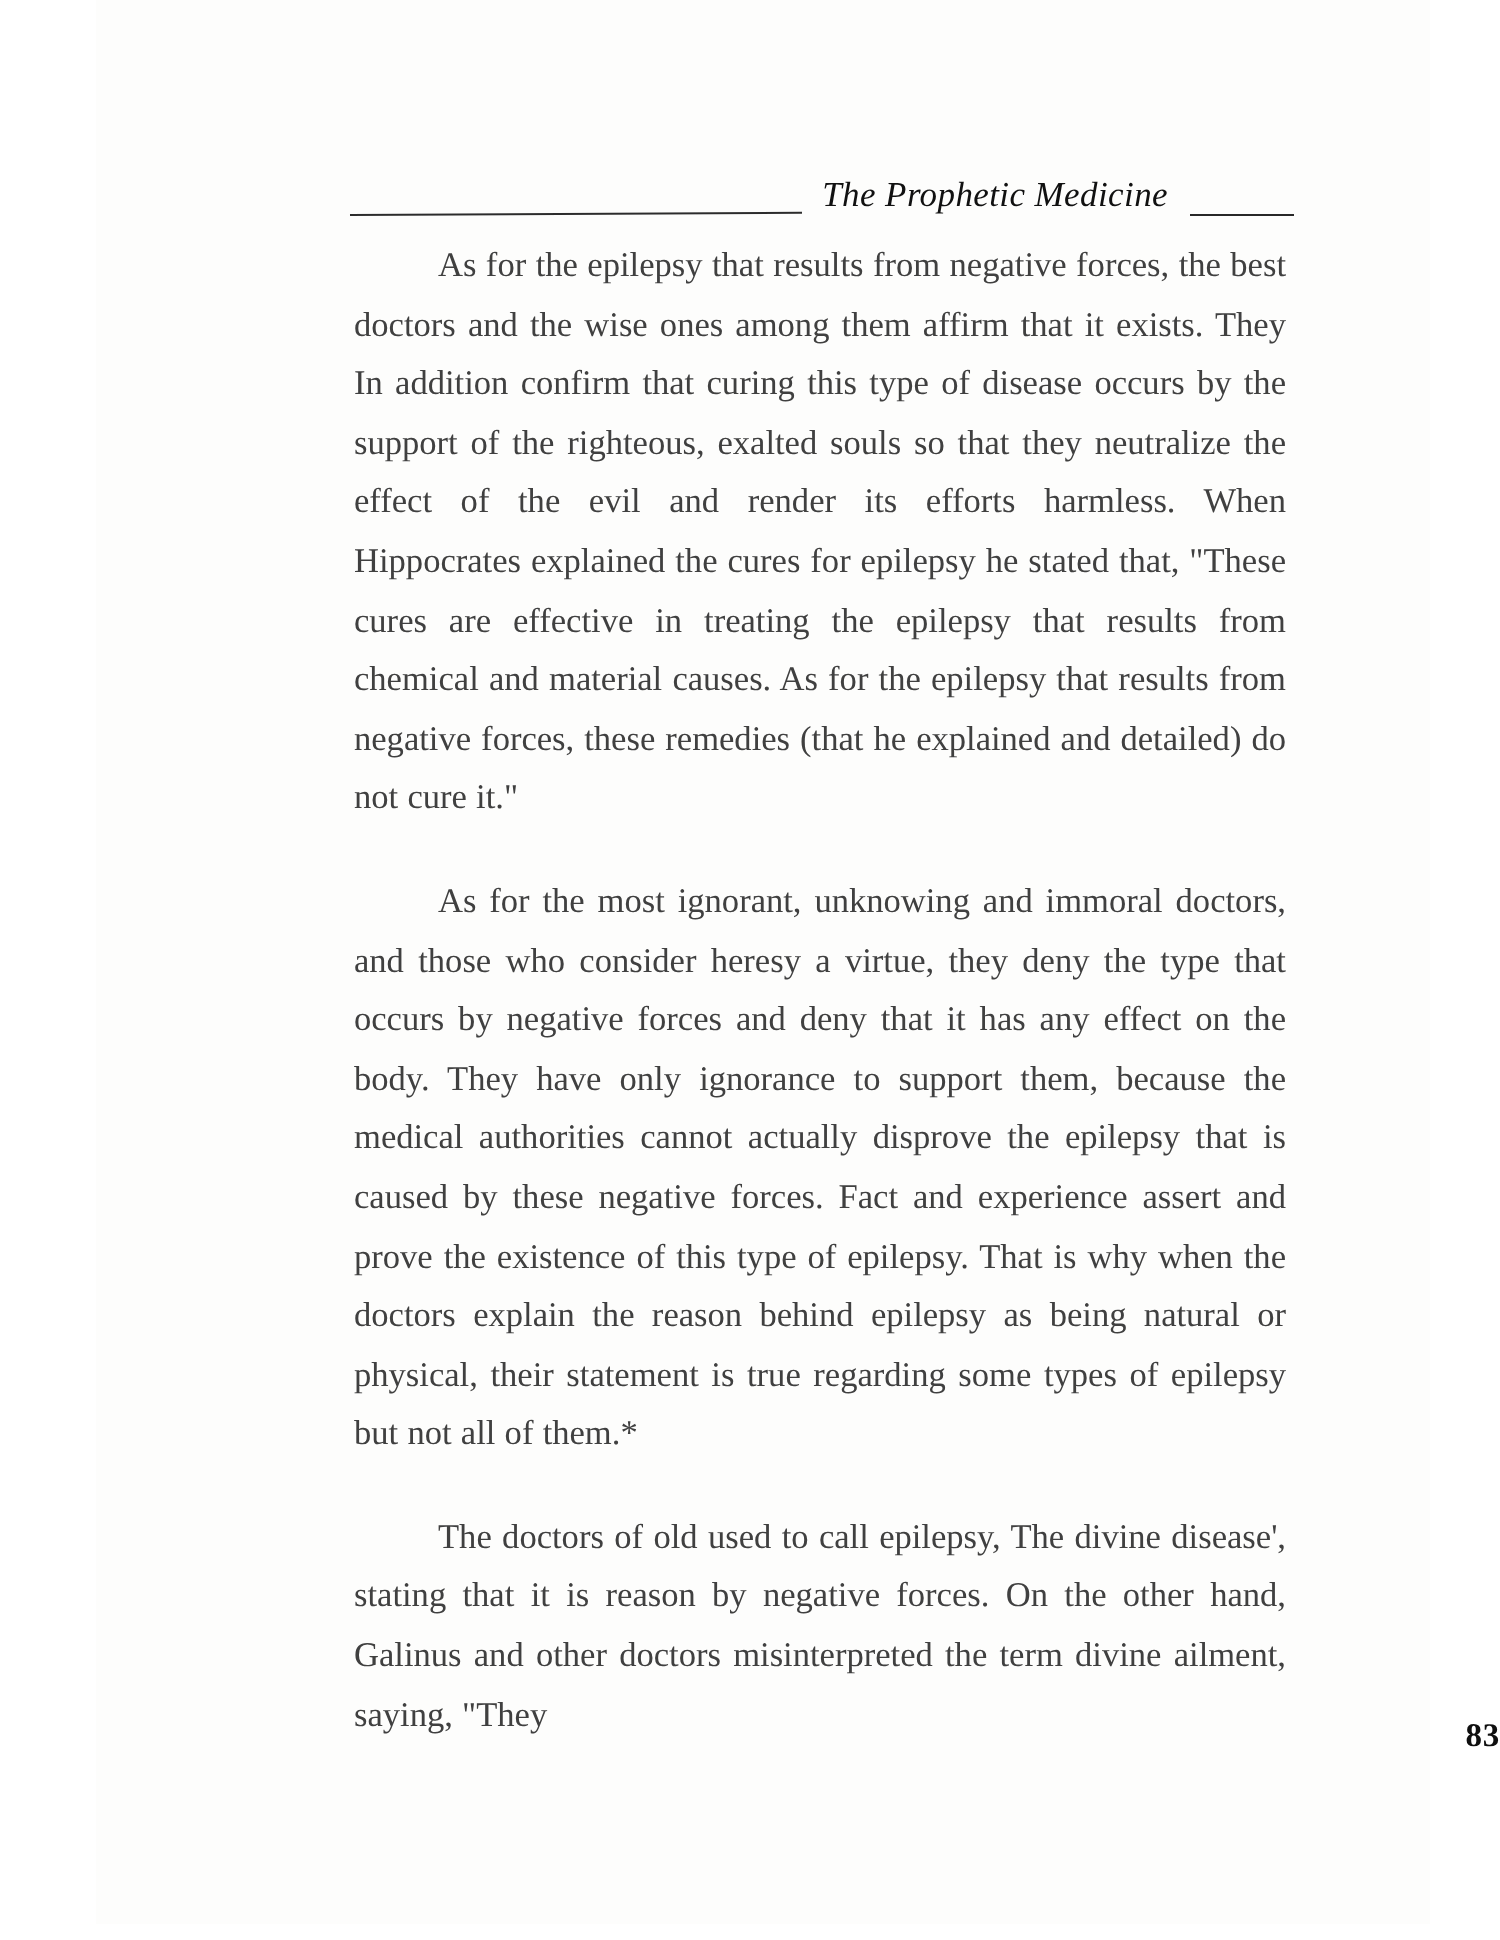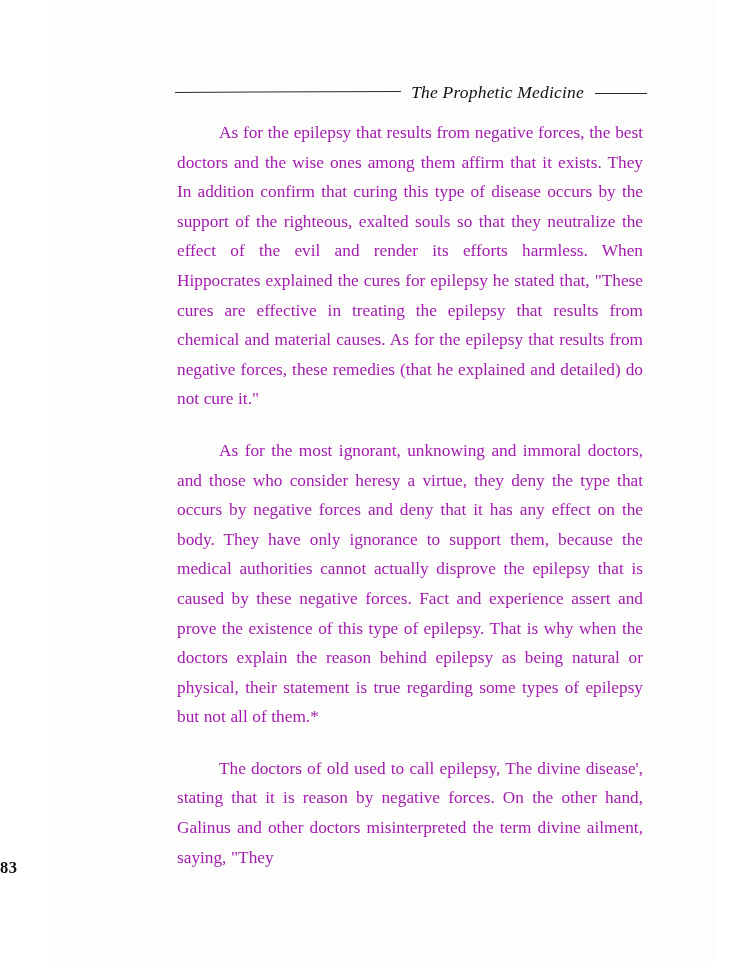--- a/index.html
+++ b/index.html
@@ -33,21 +33,21 @@
   }
 
   
   #running-head {
     position: absolute;
     left: 175px;
     top: 76px;
     width: 472px;
     height: 32px;
     display: flex;
-    align-items: center;
+    align-items: flex-end;
     justify-content: flex-end;
     gap: 0px;
   }
   .rule-long {
     flex: 1 1 auto;
     height: 0;
     border-top: 1.6px solid #1a1a1a;
     margin-right: 10px;
     margin-top: 1px;
     transform: rotate(-0.28deg);
@@ -77,33 +77,33 @@
     top: 118px;
     width: 466px;
   }
   .para {
     margin: 0 0 22px 0;
     text-align: justify;
     text-justify: inter-word;
     text-indent: 42px;
     font-size: 17.3px;
     line-height: 29.6px;
-    color: #a21caf;
+    color: #404040;
     word-spacing: .3px;
     hyphens: none;
   }
   .para:last-child { margin-bottom: 0; }
 
   
   #folio {
     position: absolute;
     left: 0;
     top: 858px;
     width: 750px;
-    text-align: left;
+    text-align: right;
     font-size: 16.5px;
     font-weight: bold;
     color: #0f0f0f;
     letter-spacing: .4px;
   }
 </style>
 </head>
 <body>
 
 <div id="page">

